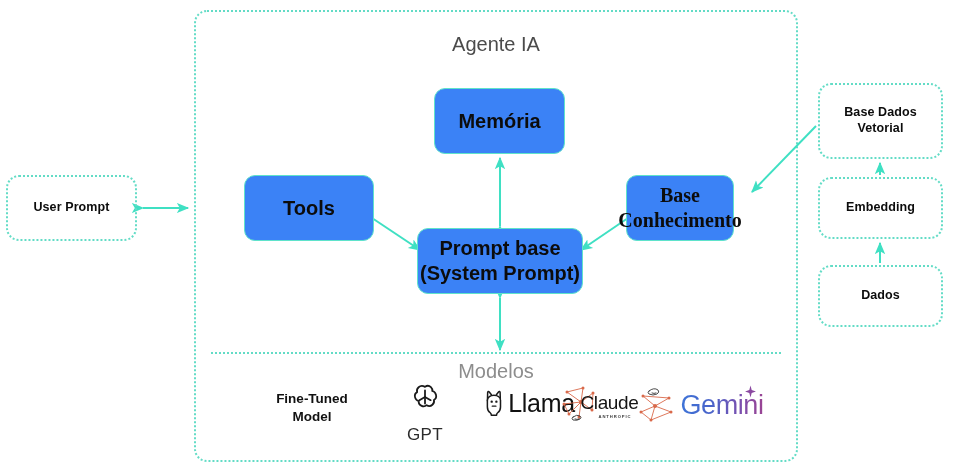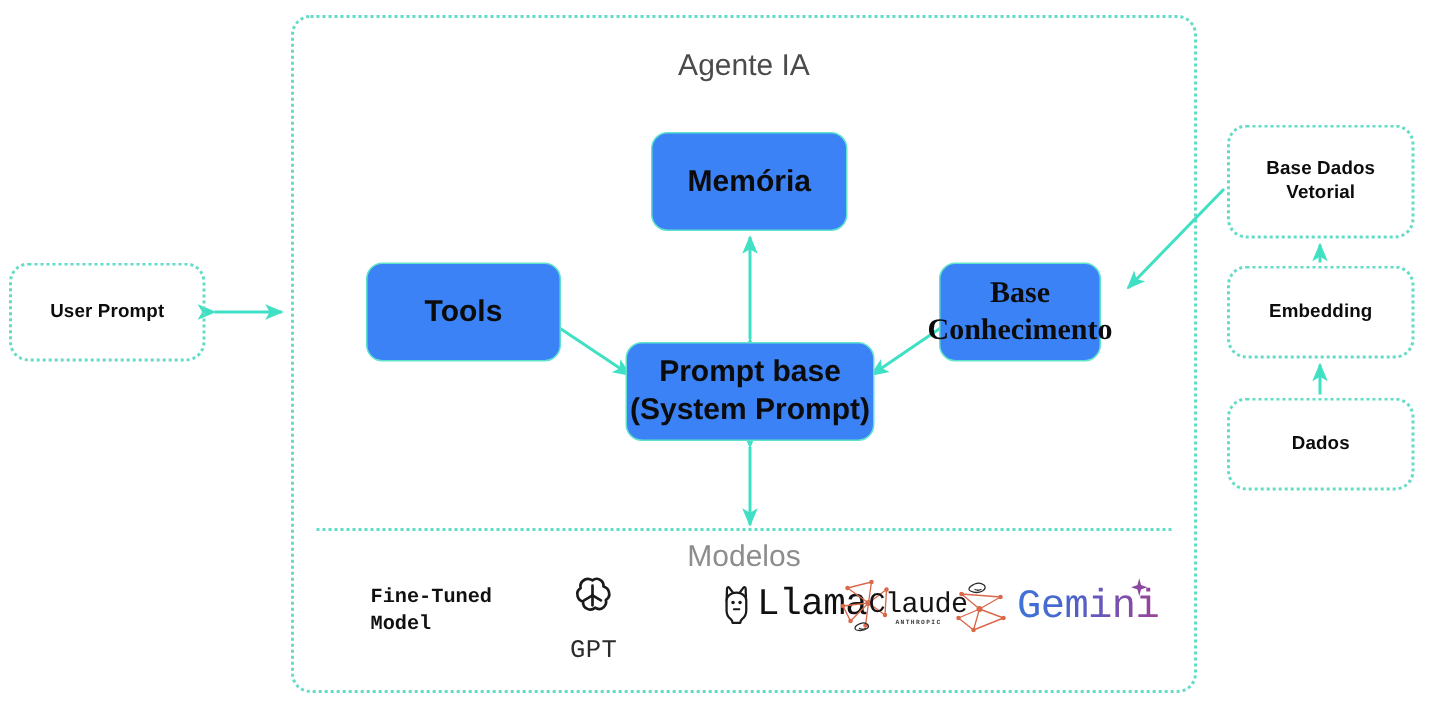--- a/index.html
+++ b/index.html
@@ -58,32 +58,32 @@
   #node-basedados     {left:818px;top:83px; width:125px;height:76px;}
   #node-embedding     {left:818px;top:177px;width:125px;height:62px;}
   #node-dados         {left:818px;top:265px;width:125px;height:62px;}
 
   
   #models-row{
     position:absolute;left:205px;top:382px;width:585px;height:62px;
   }
   .model{
     position:absolute;display:flex;flex-direction:column;
-    align-items:flex-start;justify-content:center;font-family:Liberation Mono, monospace;
+    align-items:center;justify-content:center;
   }
   #model-finetuned{
     left:42px;top:8px;width:130px;
     font-size:13.5px;font-weight:bold;color:#111;line-height:1.3;text-align:center;
   }
   #model-gpt{left:175px;top:0px;width:90px;gap:12px;}
   #model-gpt .gpt-label{font-size:17px;font-weight:400;color:#2b2b2b;margin-top:1px;letter-spacing:.3px;}
   #model-llama{left:258px;top:6px;width:130px;flex-direction:row;gap:0;}
   #model-llama .llama-label{font-size:25px;font-weight:400;color:#111;letter-spacing:-.3px;}
   #model-claude{left:352px;top:2px;width:125px;}
-  #model-gemini{left:473px;top:8px;width:112px;}
+  #model-gemini{left:461px;top:8px;width:112px;}
   #model-gemini .gemini-label{
     font-size:27px;font-weight:400;letter-spacing:-.4px;
     background:linear-gradient(90deg,#3d74d8 0%,#4a63c9 38%,#7b4fae 72%,#9b4392 100%);
     -webkit-background-clip:text;background-clip:text;color:transparent;
   }
   .claude-wrap{position:relative;width:122px;height:44px;}
   .claude-word{
     position:absolute;left:22px;top:8px;
     font-size:19px;font-weight:500;color:#141414;letter-spacing:-.4px;
   }

